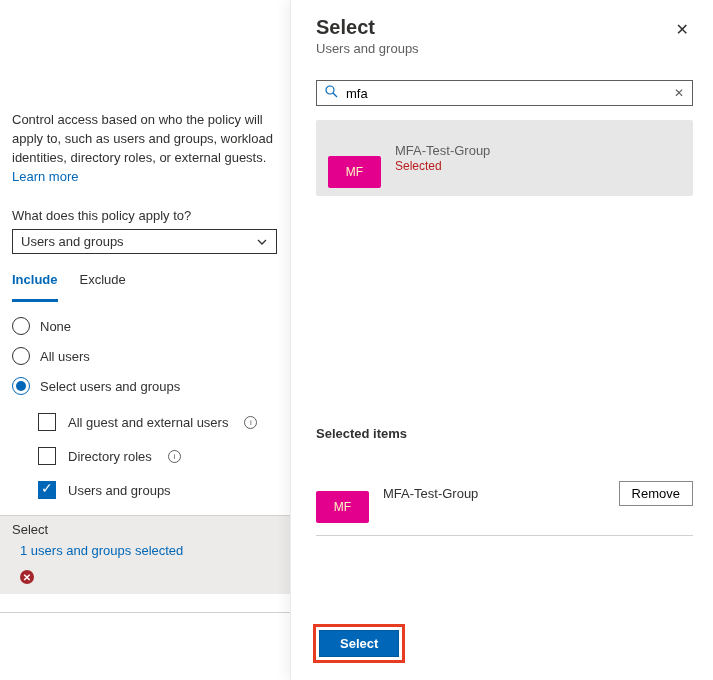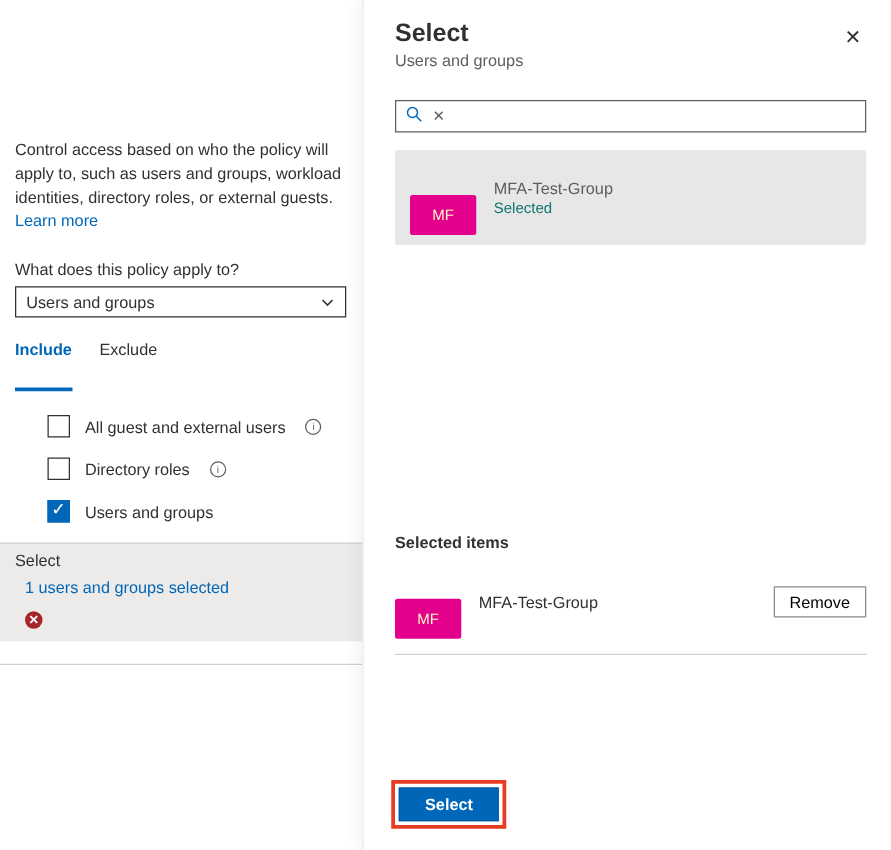--- a/index.html
+++ b/index.html
@@ -37,21 +37,21 @@
     width: 265px;
     cursor: pointer;
   }
   .tabs {
     display: flex;
     gap: 22px;
     margin-top: 18px;
     border-bottom: 1px solid transparent;
   }
   .tab {
-    padding-bottom: 23px;
+    padding-bottom: 12px;
     cursor: pointer;
   }
   .tab.active {
     font-weight: 600;
     border-bottom: 3px solid #0067b8;
     color: #0067b8;
   }
   .radio-group { margin-top: 14px; }
   .radio-row {
     display: flex;
@@ -198,22 +198,22 @@
     background: #e3008c;
     color: #fef9c3;
     display: inline-flex;
     align-items: center;
     justify-content: center;
     font-size: 12px;
     border-radius: 2px;
     margin-top: 28px;
   }
   .result-name { color: #605e5c; }
-  .result-status { color: #0f766e; font-size: 12px; margin-top: 1px; }
-  .selected-heading { font-weight: 600; margin-top: 230px; margin-bottom: 4px; }
+  .result-status { color: #b91c1c; font-size: 12px; margin-top: 1px; }
+  .selected-heading { font-weight: 600; margin-top: 230px; margin-bottom: 16px; }
   .sel-row {
     display: flex;
     align-items: center;
     gap: 14px;
     padding: 6px 0 12px 0;
     border-bottom: 1px solid #d2d0ce;
   }
   .sel-name { flex: 1; }
   .remove-btn {
     border: 1px solid #8a8886;
@@ -262,20 +262,34 @@
           <path d="M2 4 L6 8 L10 4" stroke="#323130" stroke-width="1.3" fill="none"></path>
         </svg>
     </span>
   </div>
 
   <div class="tabs">
     <div class="tab active">Include</div>
     <div class="tab">Exclude</div>
   </div>
 
+  <div class="radio-group">
+    <div class="radio-row">
+      <span class="radio"></span>
+      <span>None</span>
+    </div>
+    <div class="radio-row">
+      <span class="radio"></span>
+      <span>All users</span>
+    </div>
+    <div class="radio-row">
+      <span class="radio checked"></span>
+      <span>Select users and groups</span>
+    </div>
+  </div>
 
   <div class="check-group">
     <div class="check-row">
       <span class="checkbox"></span>
       <span>All guest and external users</span>
       <span class="info-icon">i</span>
     </div>
     <div class="check-row">
       <span class="checkbox"></span>
       <span>Directory roles</span>
@@ -307,20 +321,21 @@
     <div class="close-icon">✕</div>
   </div>
 
   <div class="search-box">
     <span class="search-icon">
       <svg width="13" height="13" viewBox="0 0 13 13">
           <circle cx="5" cy="5" r="4" stroke="#0067b8" stroke-width="1.2" fill="none"></circle>
           <line x1="8" y1="8" x2="12" y2="12" stroke="#0067b8" stroke-width="1.2"></line>
         </svg>
     </span>
+    <input class="search-input" value="mfa" style="">
     <span class="clear-icon">✕</span>
   </div>
 
   <div class="result-row">
     <span class="avatar">MF</span>
     <div>
       <div class="result-name">MFA-Test-Group</div>
       <div class="result-status">Selected</div>
     </div>
   </div>

